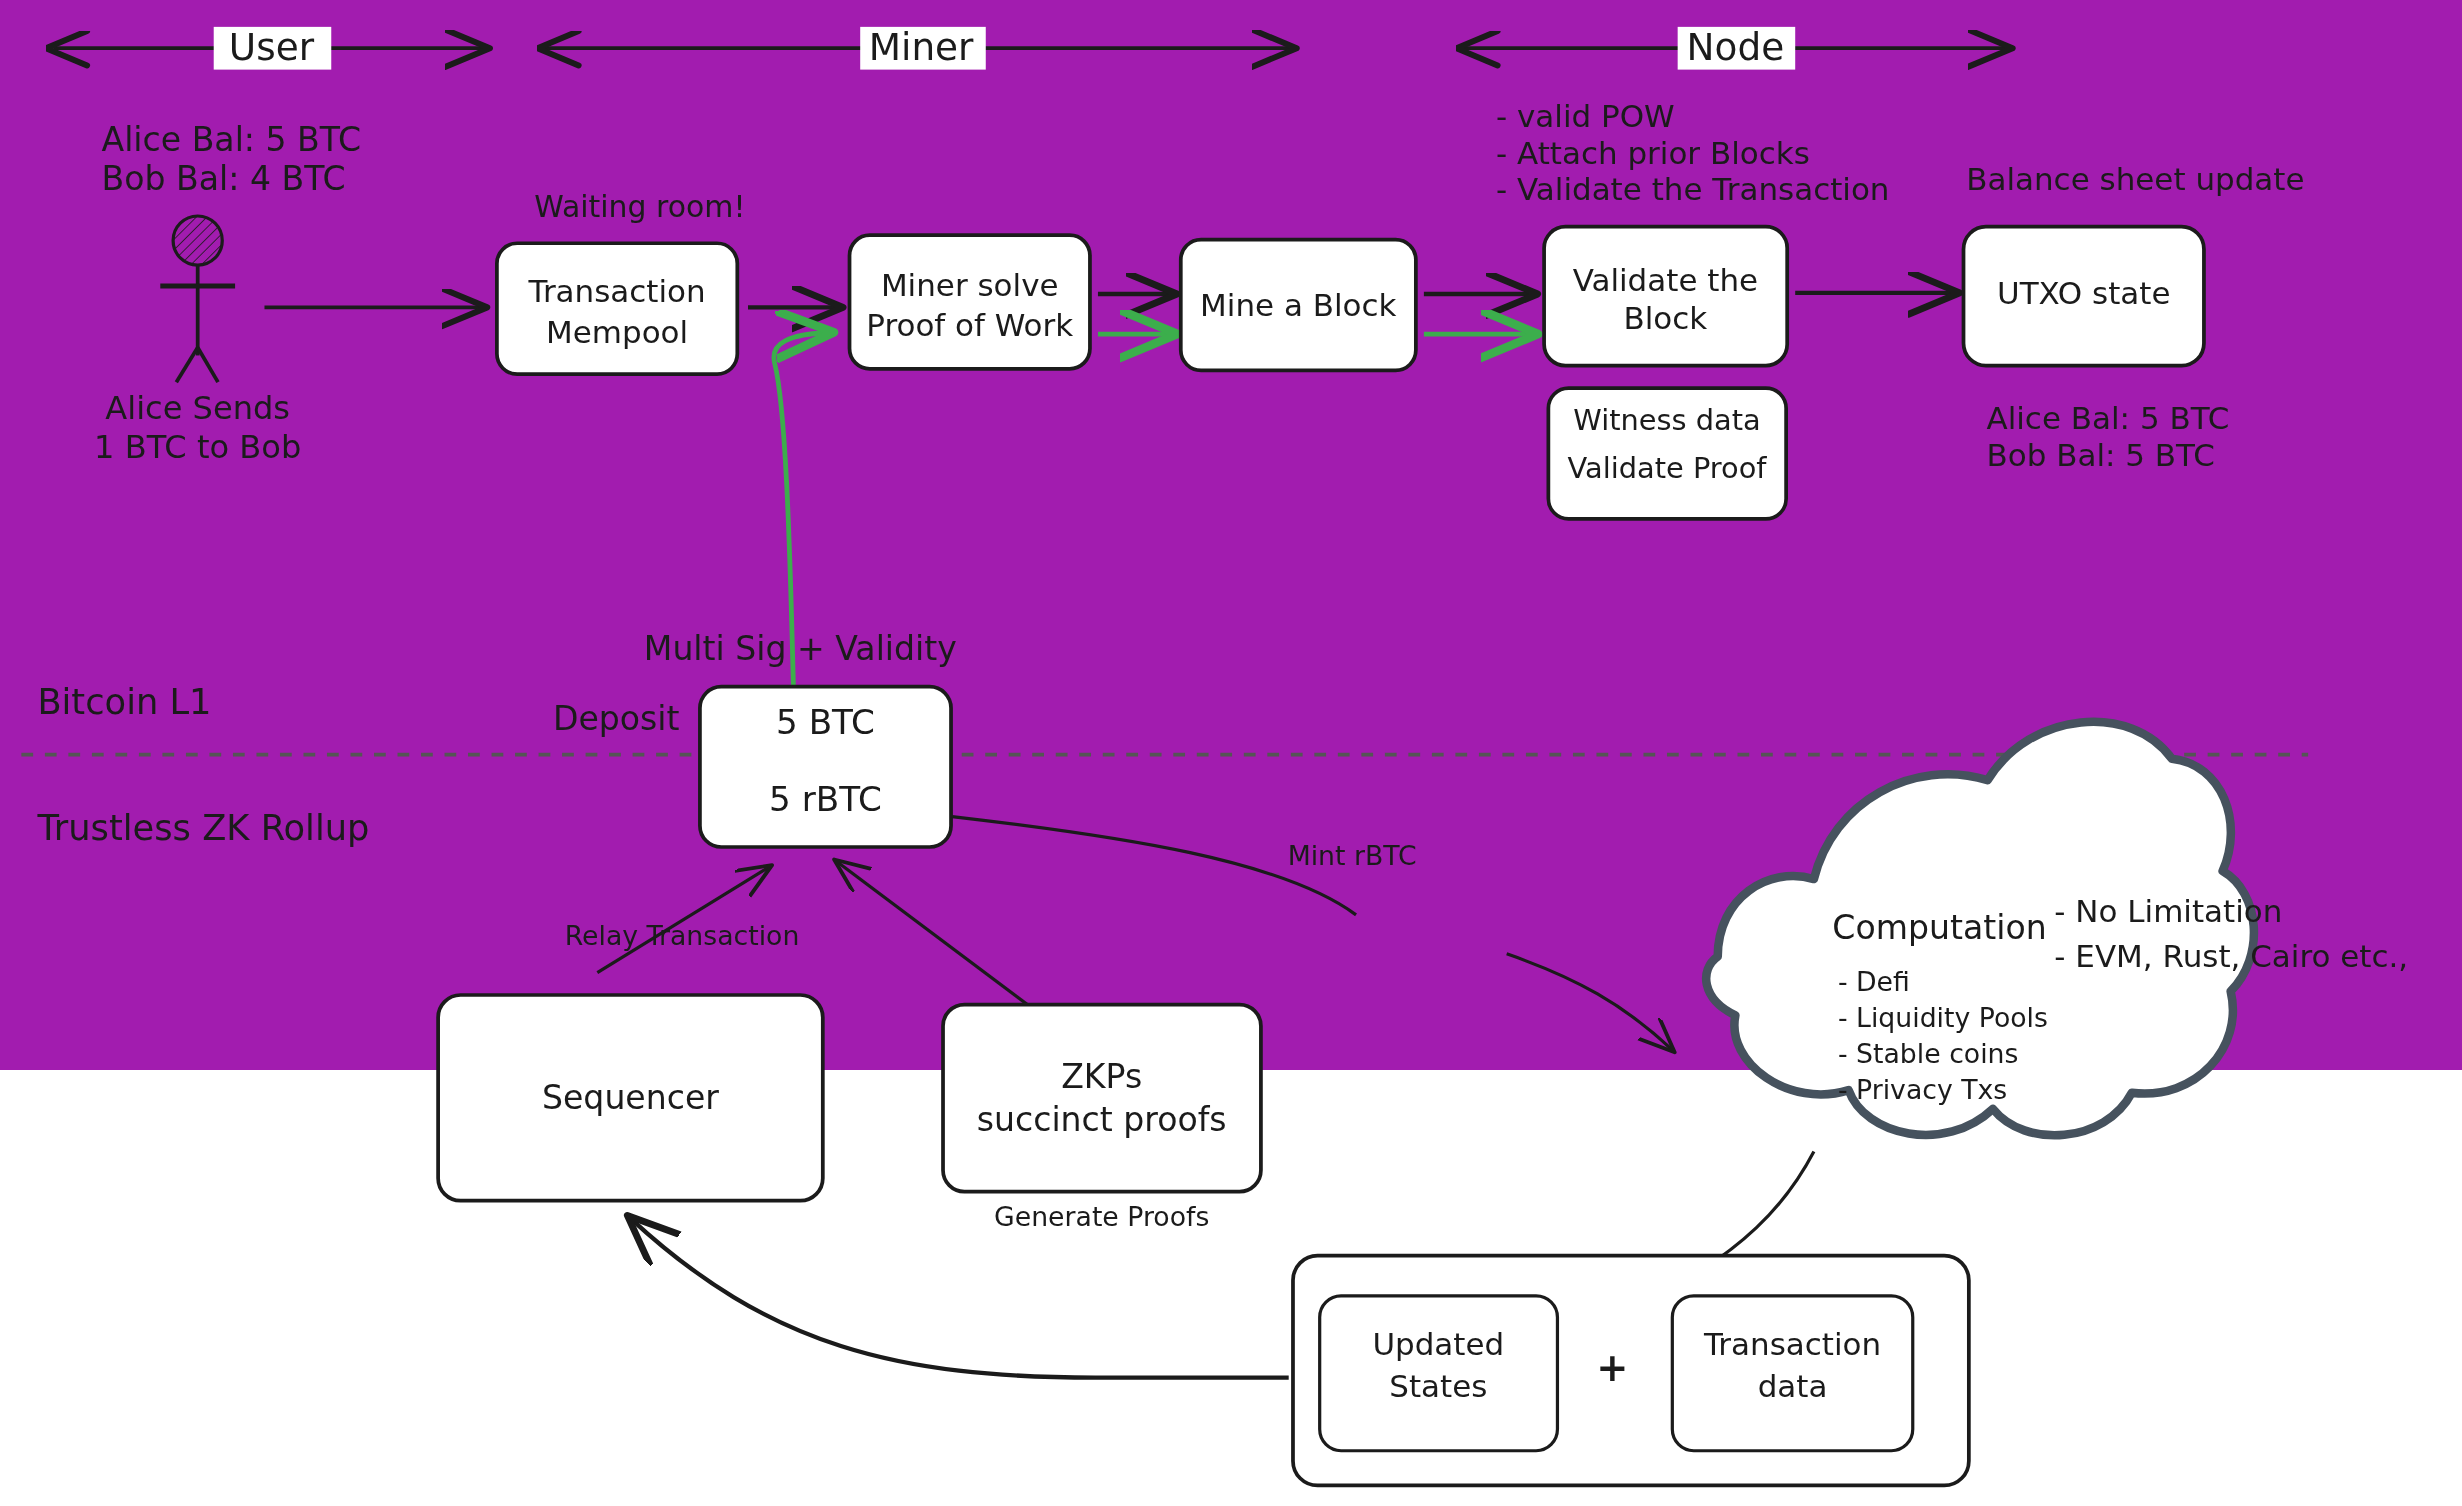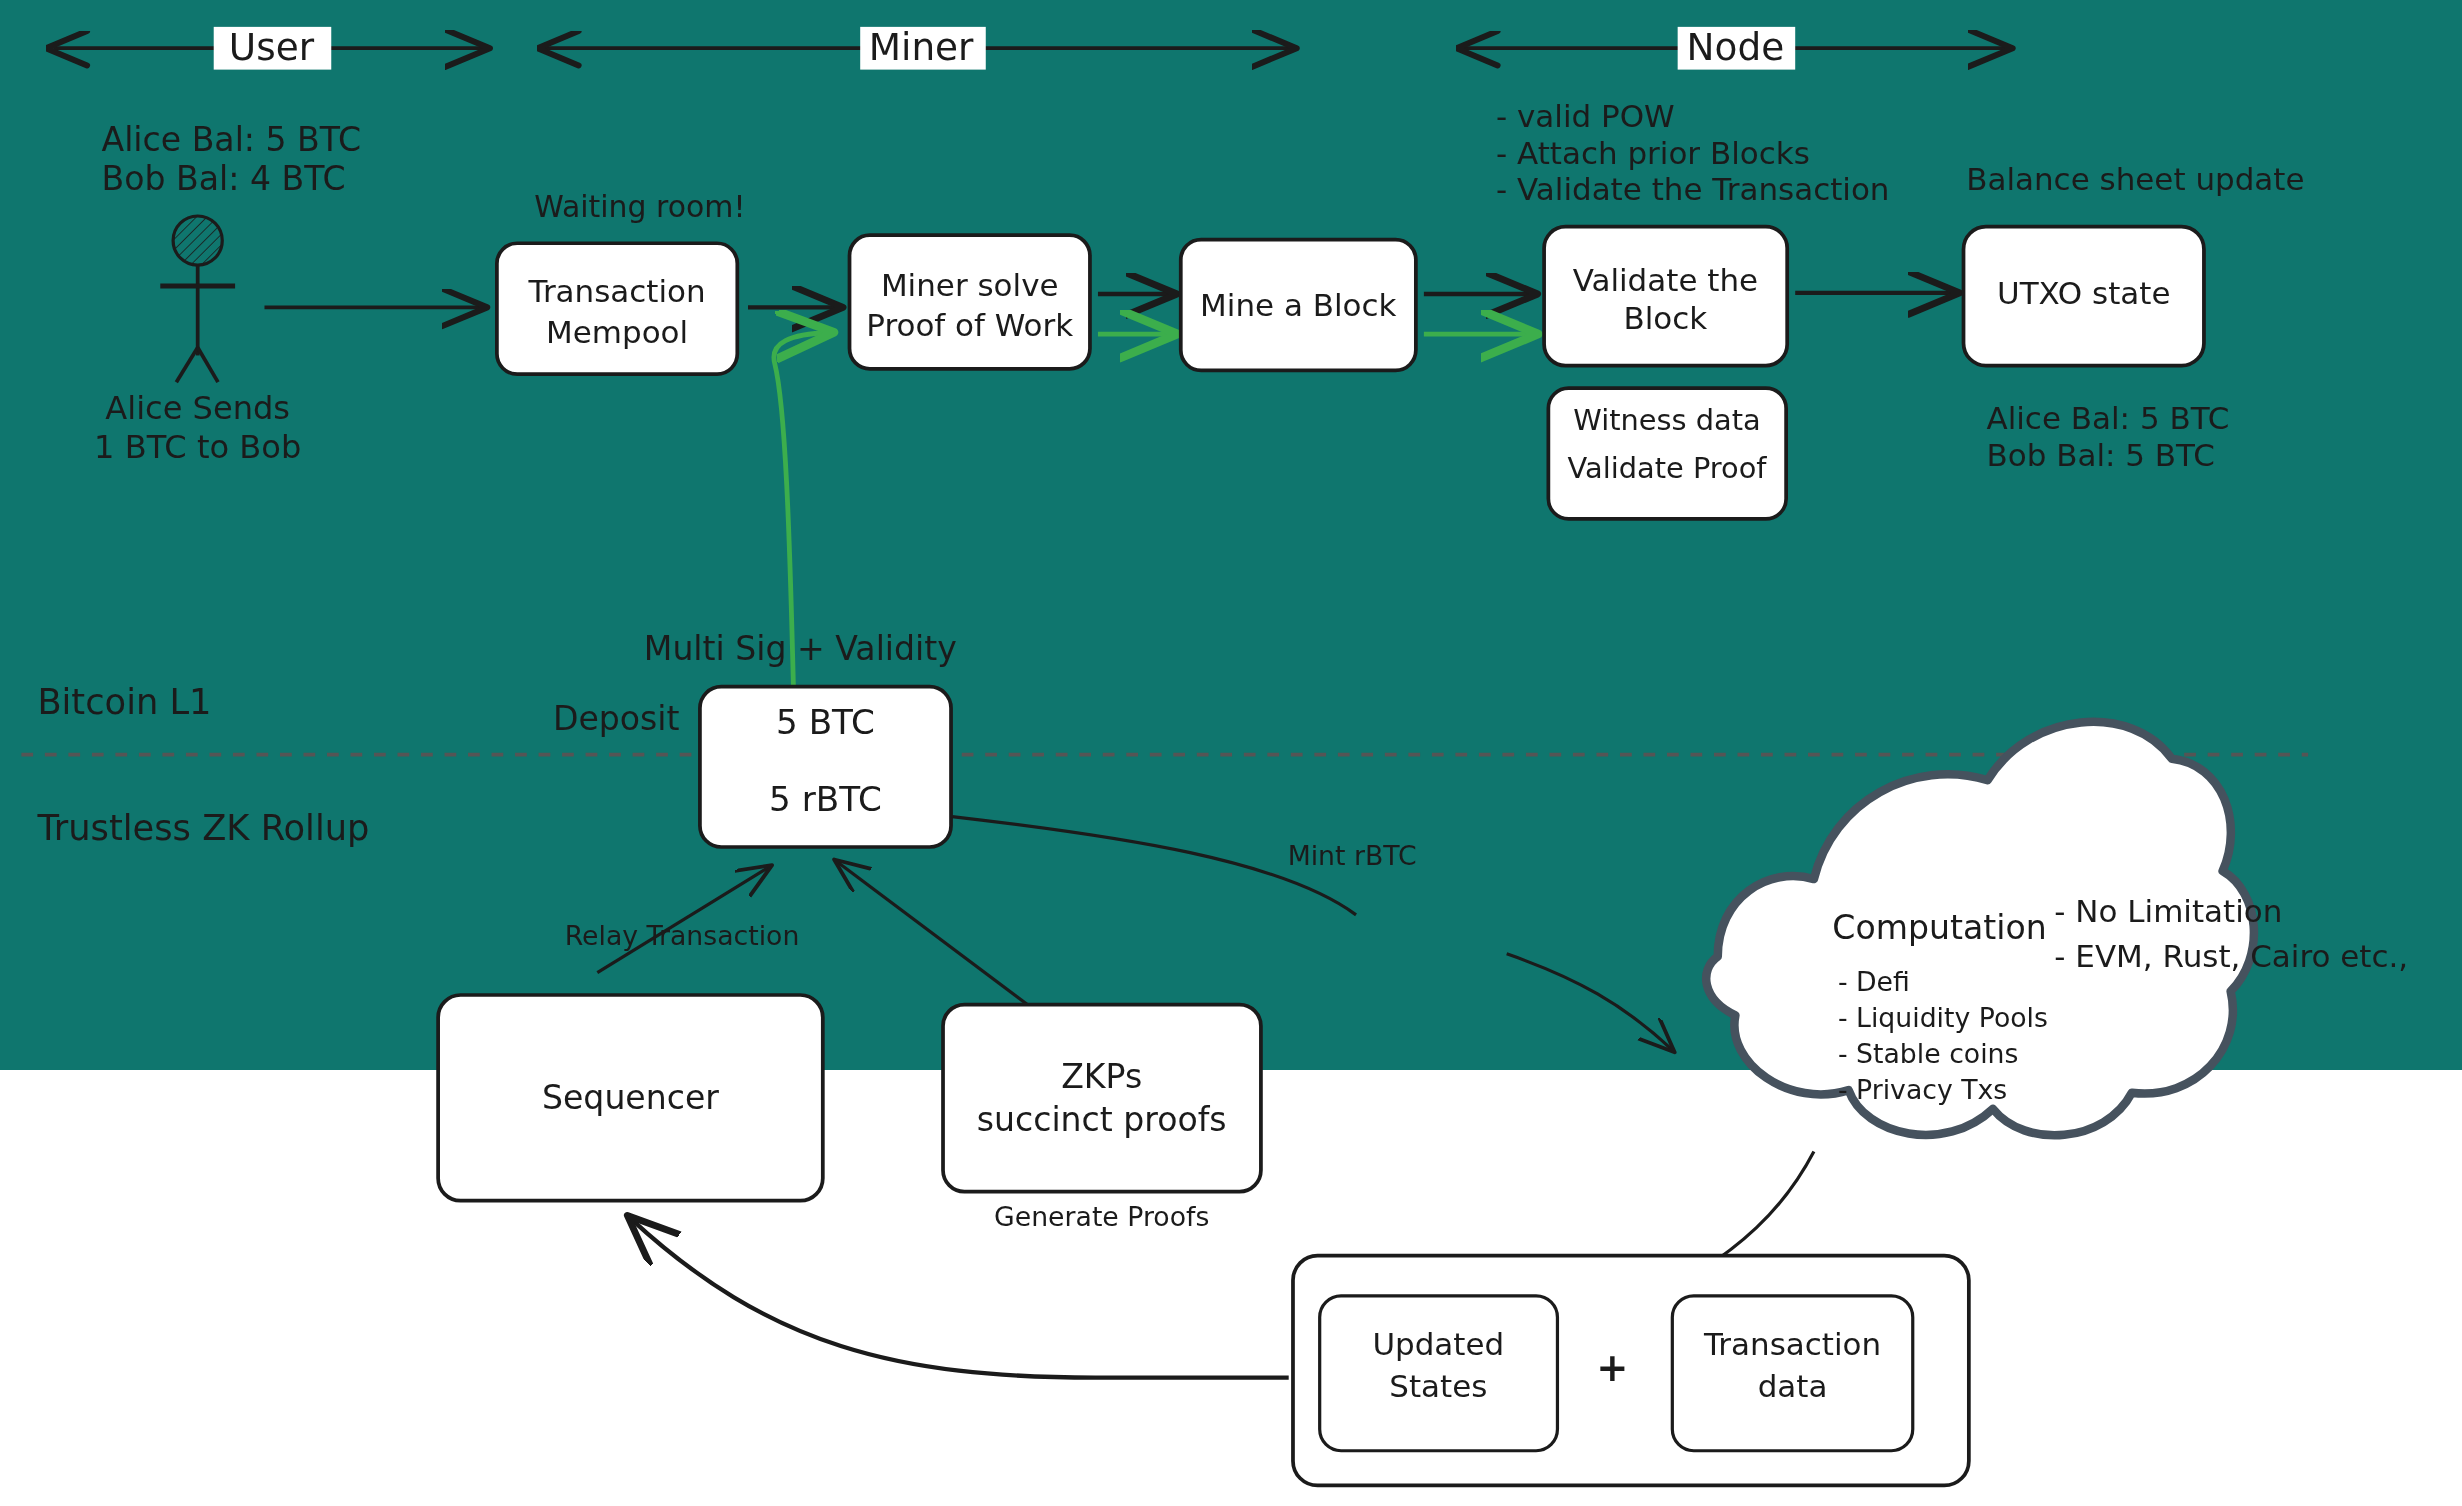--- a/index.html
+++ b/index.html
@@ -1,17 +1,17 @@
 <!DOCTYPE html>
 <html style="font-size:8.5px"><head>
 <meta charset="utf-8">
 <style>
   html,body{margin:0;padding:0;background:#ffffff;}
   body{width:2462px;height:1507px;overflow:hidden;font-family:"DejaVu Sans",sans-serif;}
-  #stage{position:relative;width:2462px;height:1070px;background:#0f766e;text-align:center;}
+  #stage{position:relative;width:2462px;height:1070px;background:#a21caf;text-align:center;}
   svg#canvas{position:absolute;left:0;top:0;width:2462px;height:1507px;}
   .tx{font-family:"DejaVu Sans",sans-serif;fill:#1b1b1b;}
   text{dominant-baseline:middle;}
 </style>
 </head>
 <body>
 
 <div id="stage">
 <svg id="canvas" viewBox="0 0 4608 2820" xmlns="http://www.w3.org/2000/svg">
   <defs>

